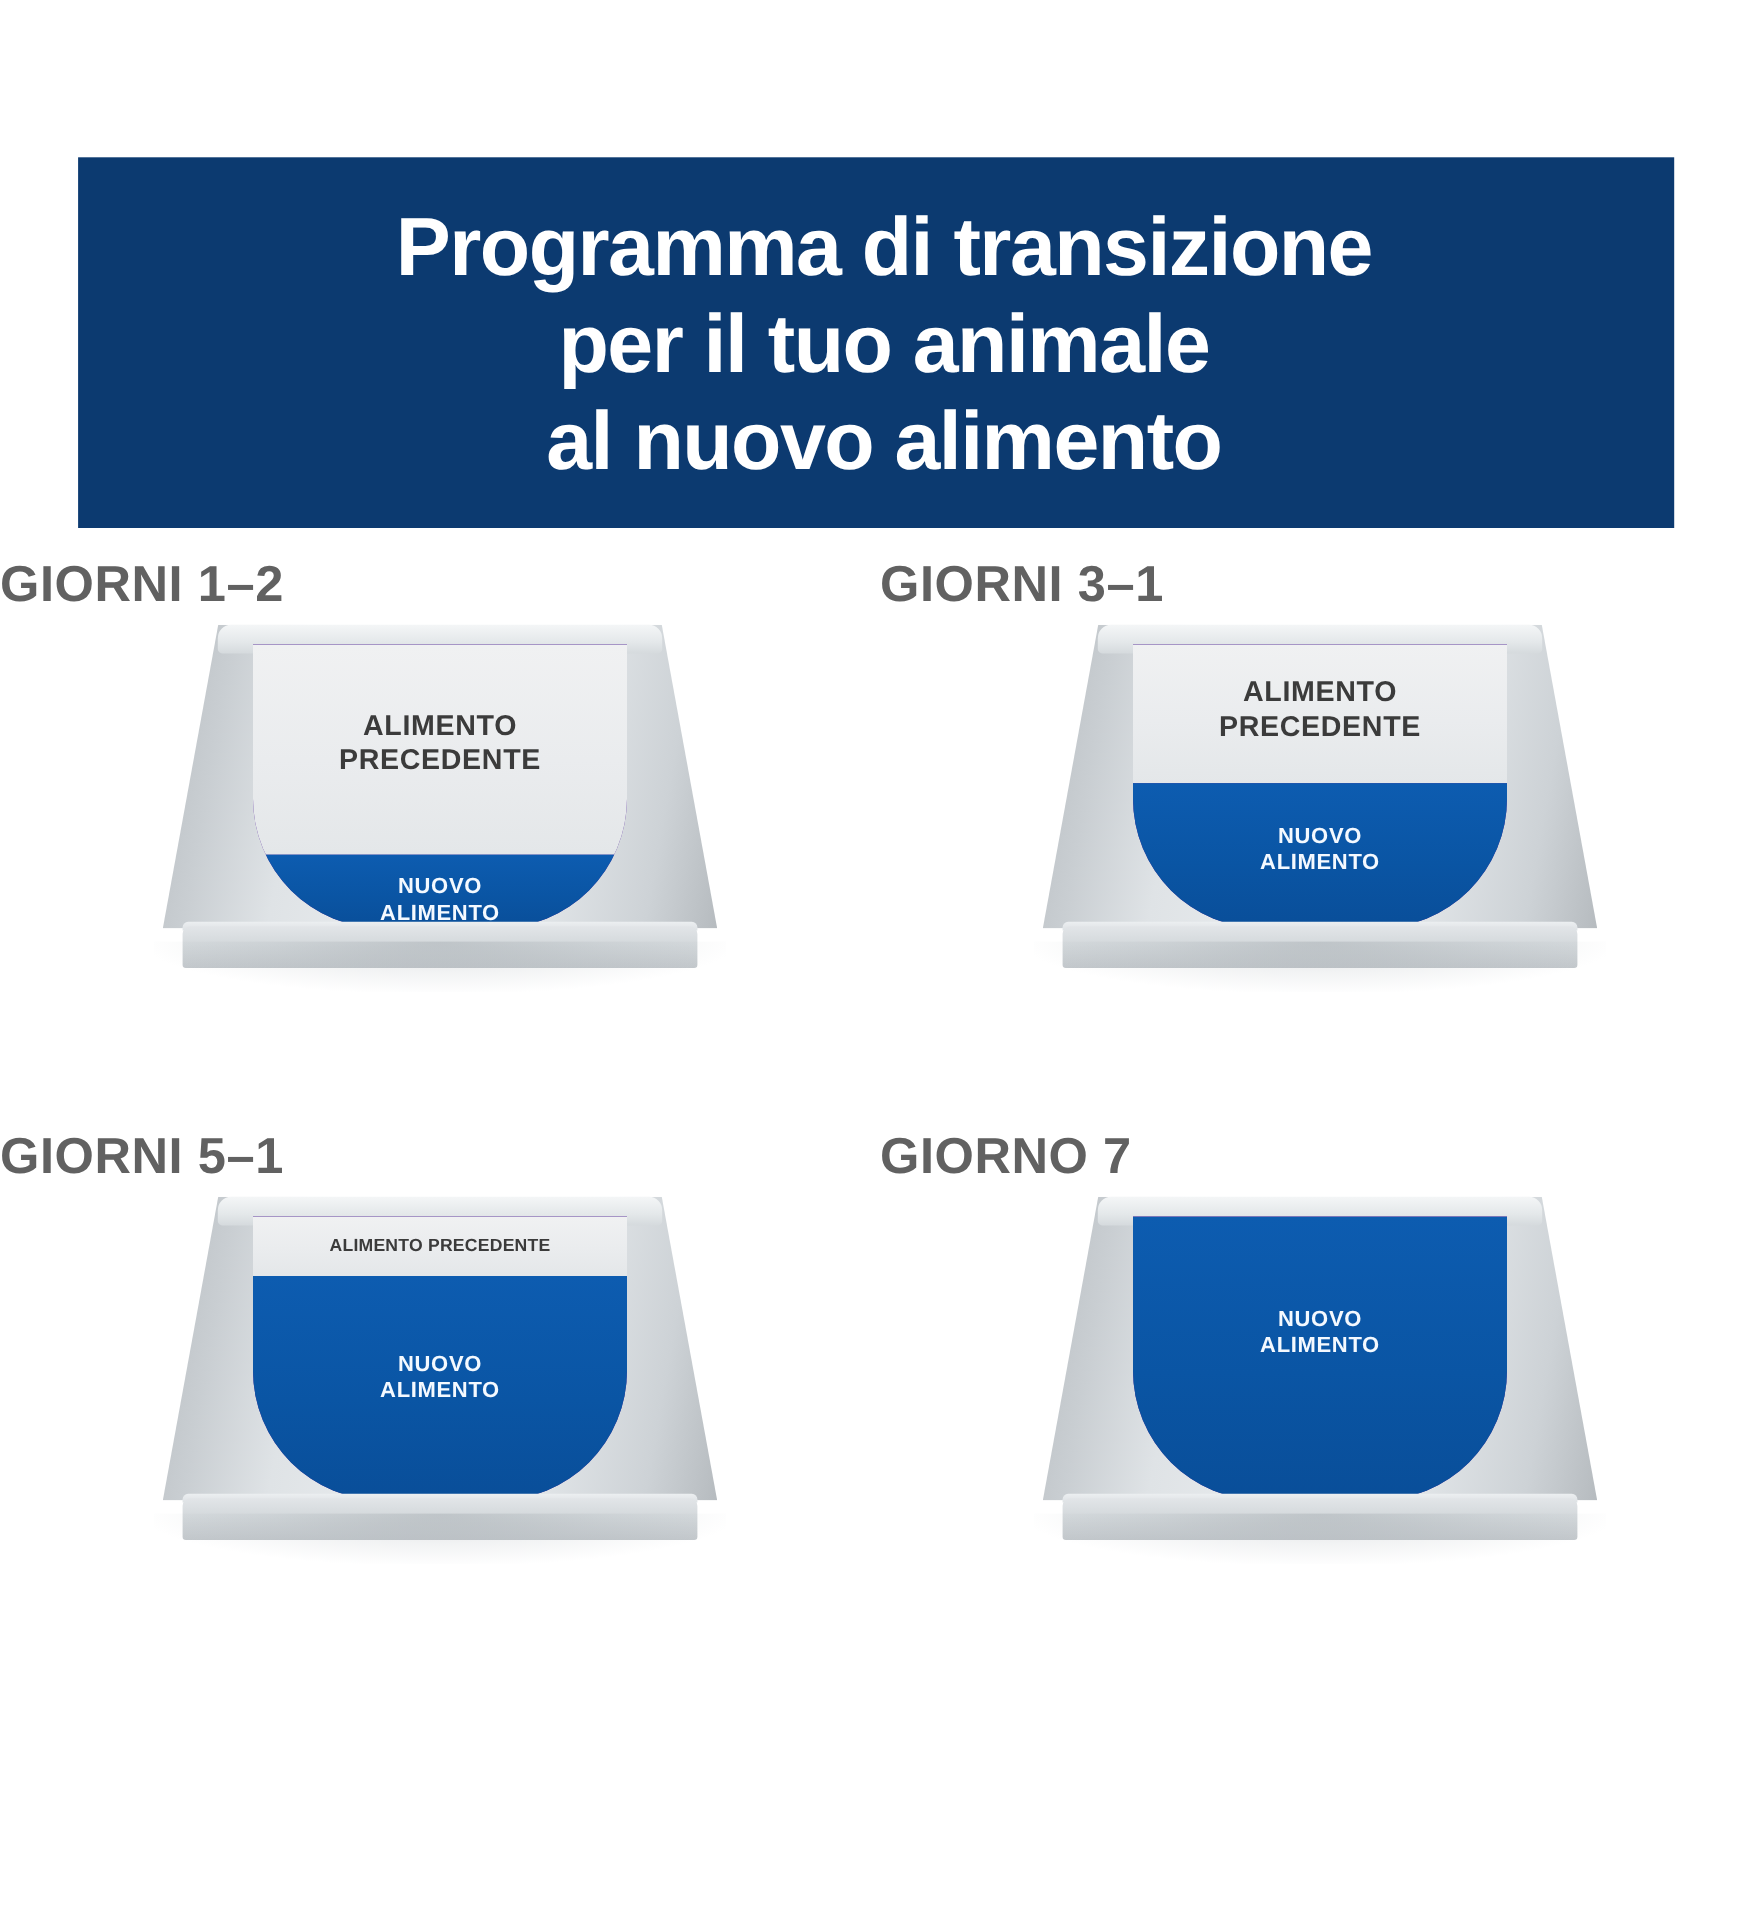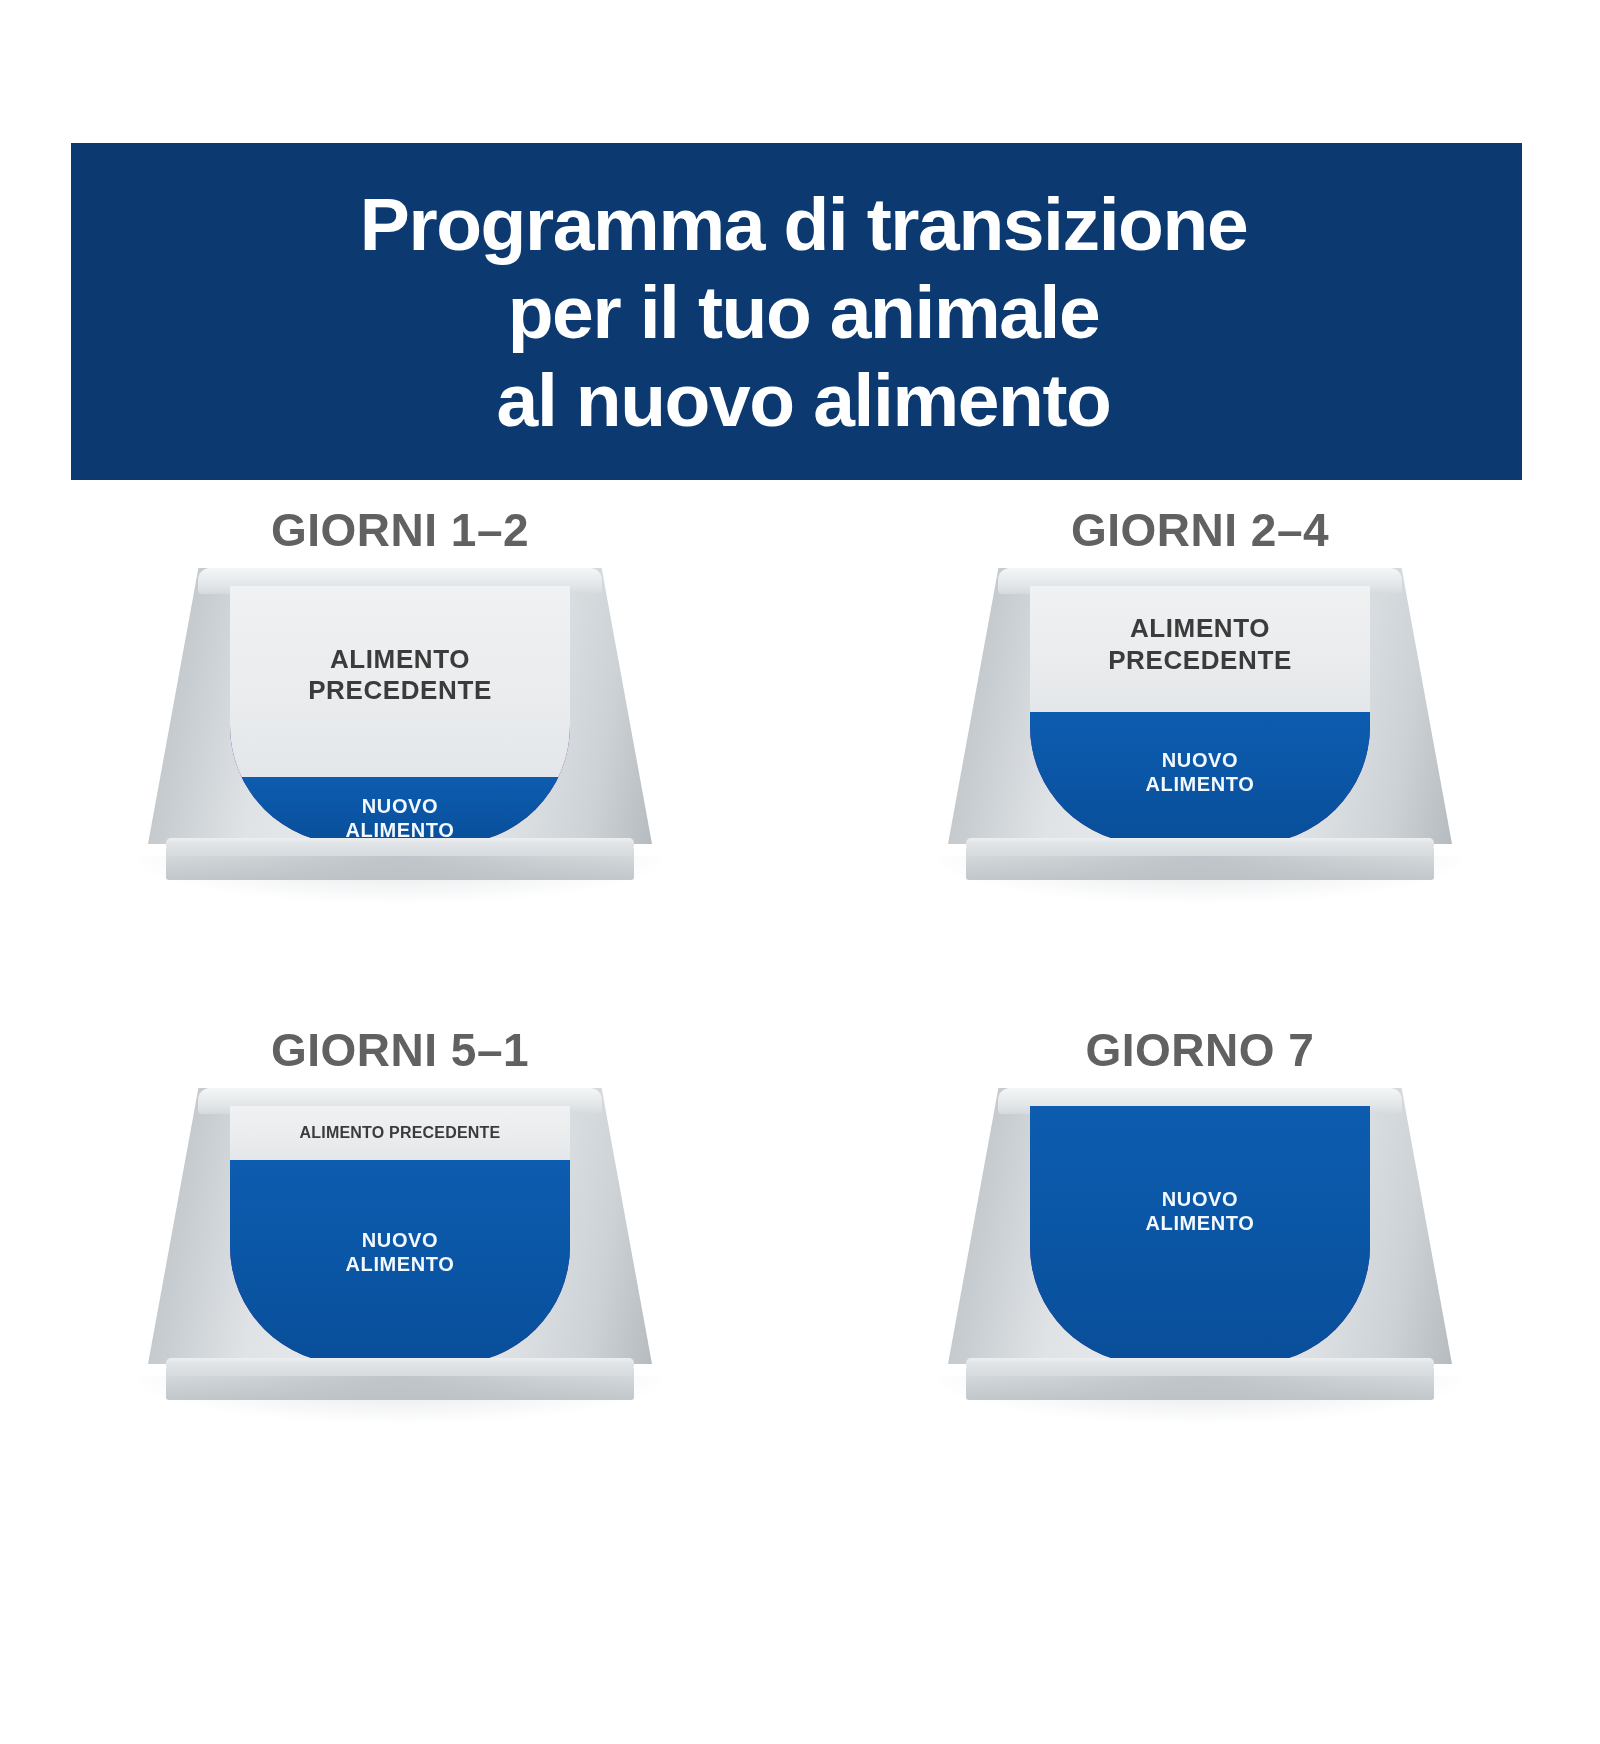--- a/index.html
+++ b/index.html
@@ -54,21 +54,20 @@
     width: 800px;
     height: 520px;
     position: relative;
   }
 
   .day-heading {
     position: absolute;
     top: 23px;
     left: 0;
     width: 100%;
-    text-align: center;
     color: #616161;
     font-size: 46px;
     font-weight: bold;
     letter-spacing: 0.5px;
     white-space: nowrap;
   }
 
   
   .bowl-wrap {
     position: absolute;
@@ -242,21 +241,21 @@
           </div>
         </div>
       </div>
       <div class="base-top"></div>
       <div class="base"></div>
       <div class="reflection"></div>
     </div>
   </div>
 
   <div class="cell">
-    <div class="day-heading">GIORNI 2–4</div>
+    <div class="day-heading">GIORNI 3–1</div>
     <div class="bowl-wrap">
       <div class="vessel"></div>
       <div class="vessel-lip"></div>
       <div class="inner q2">
         <div class="prev-food">
           <div class="label-prev">
             <span>ALIMENTO</span><br>
             <span>PRECEDENTE</span>
           </div>
         </div>

